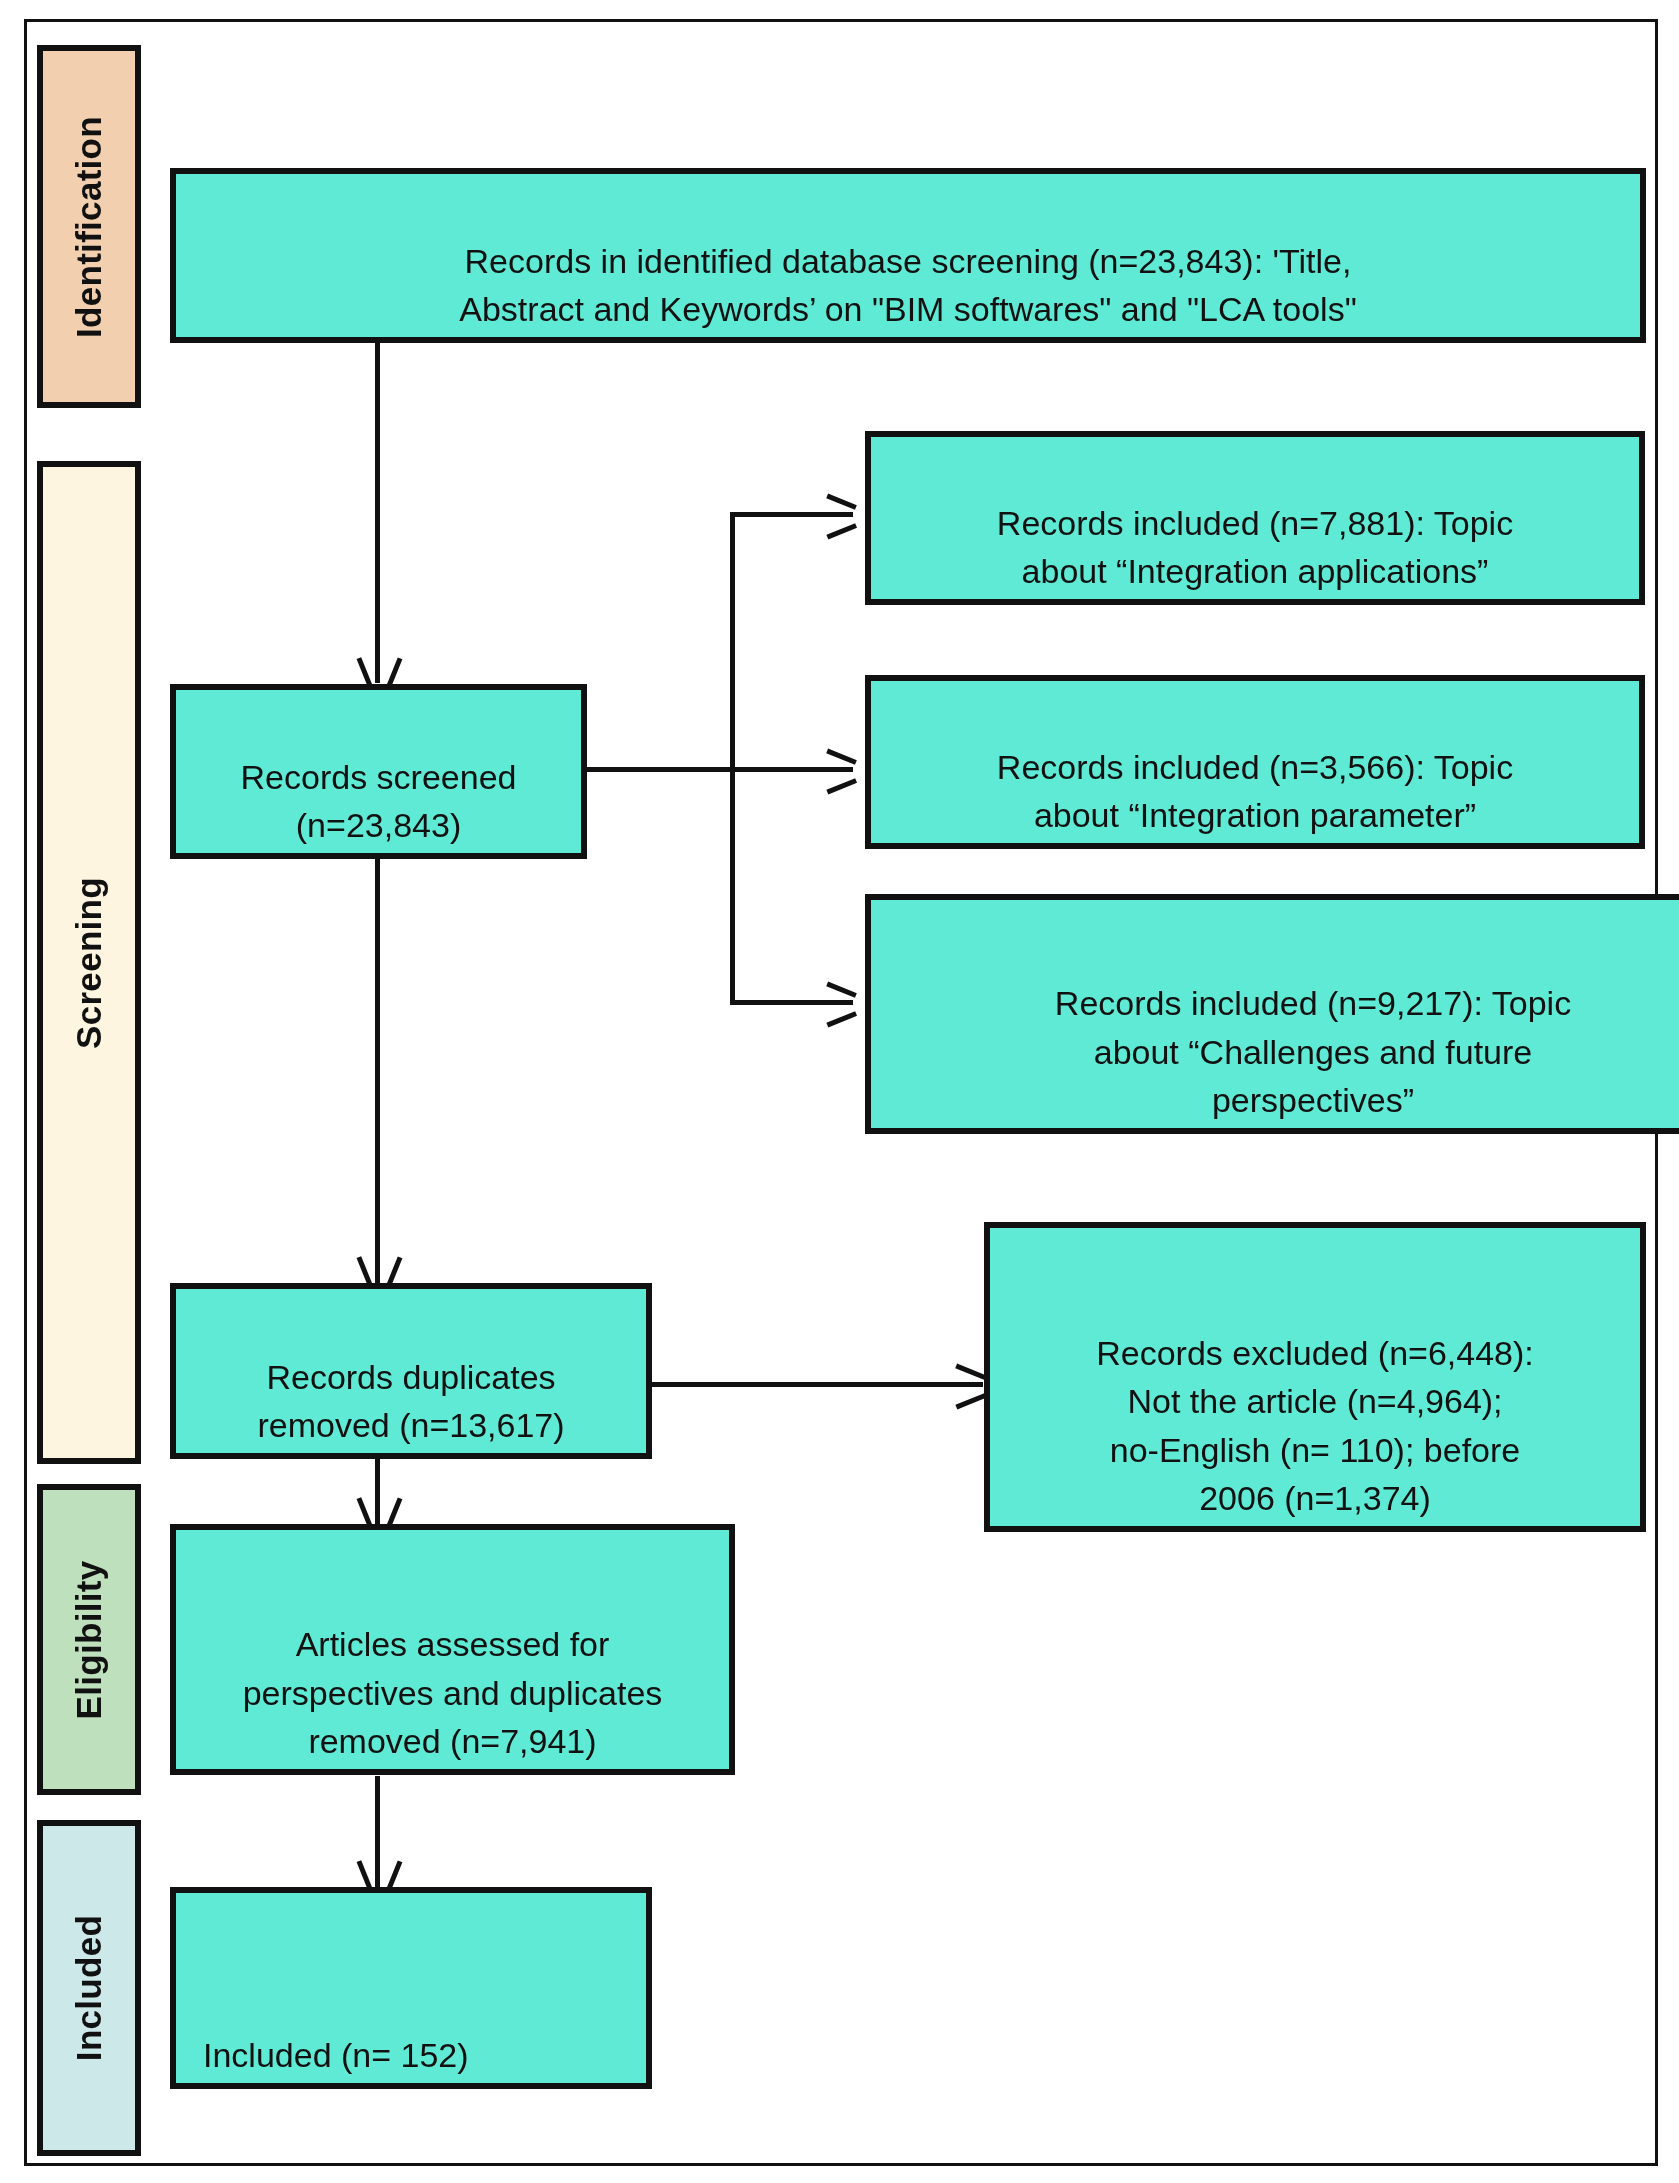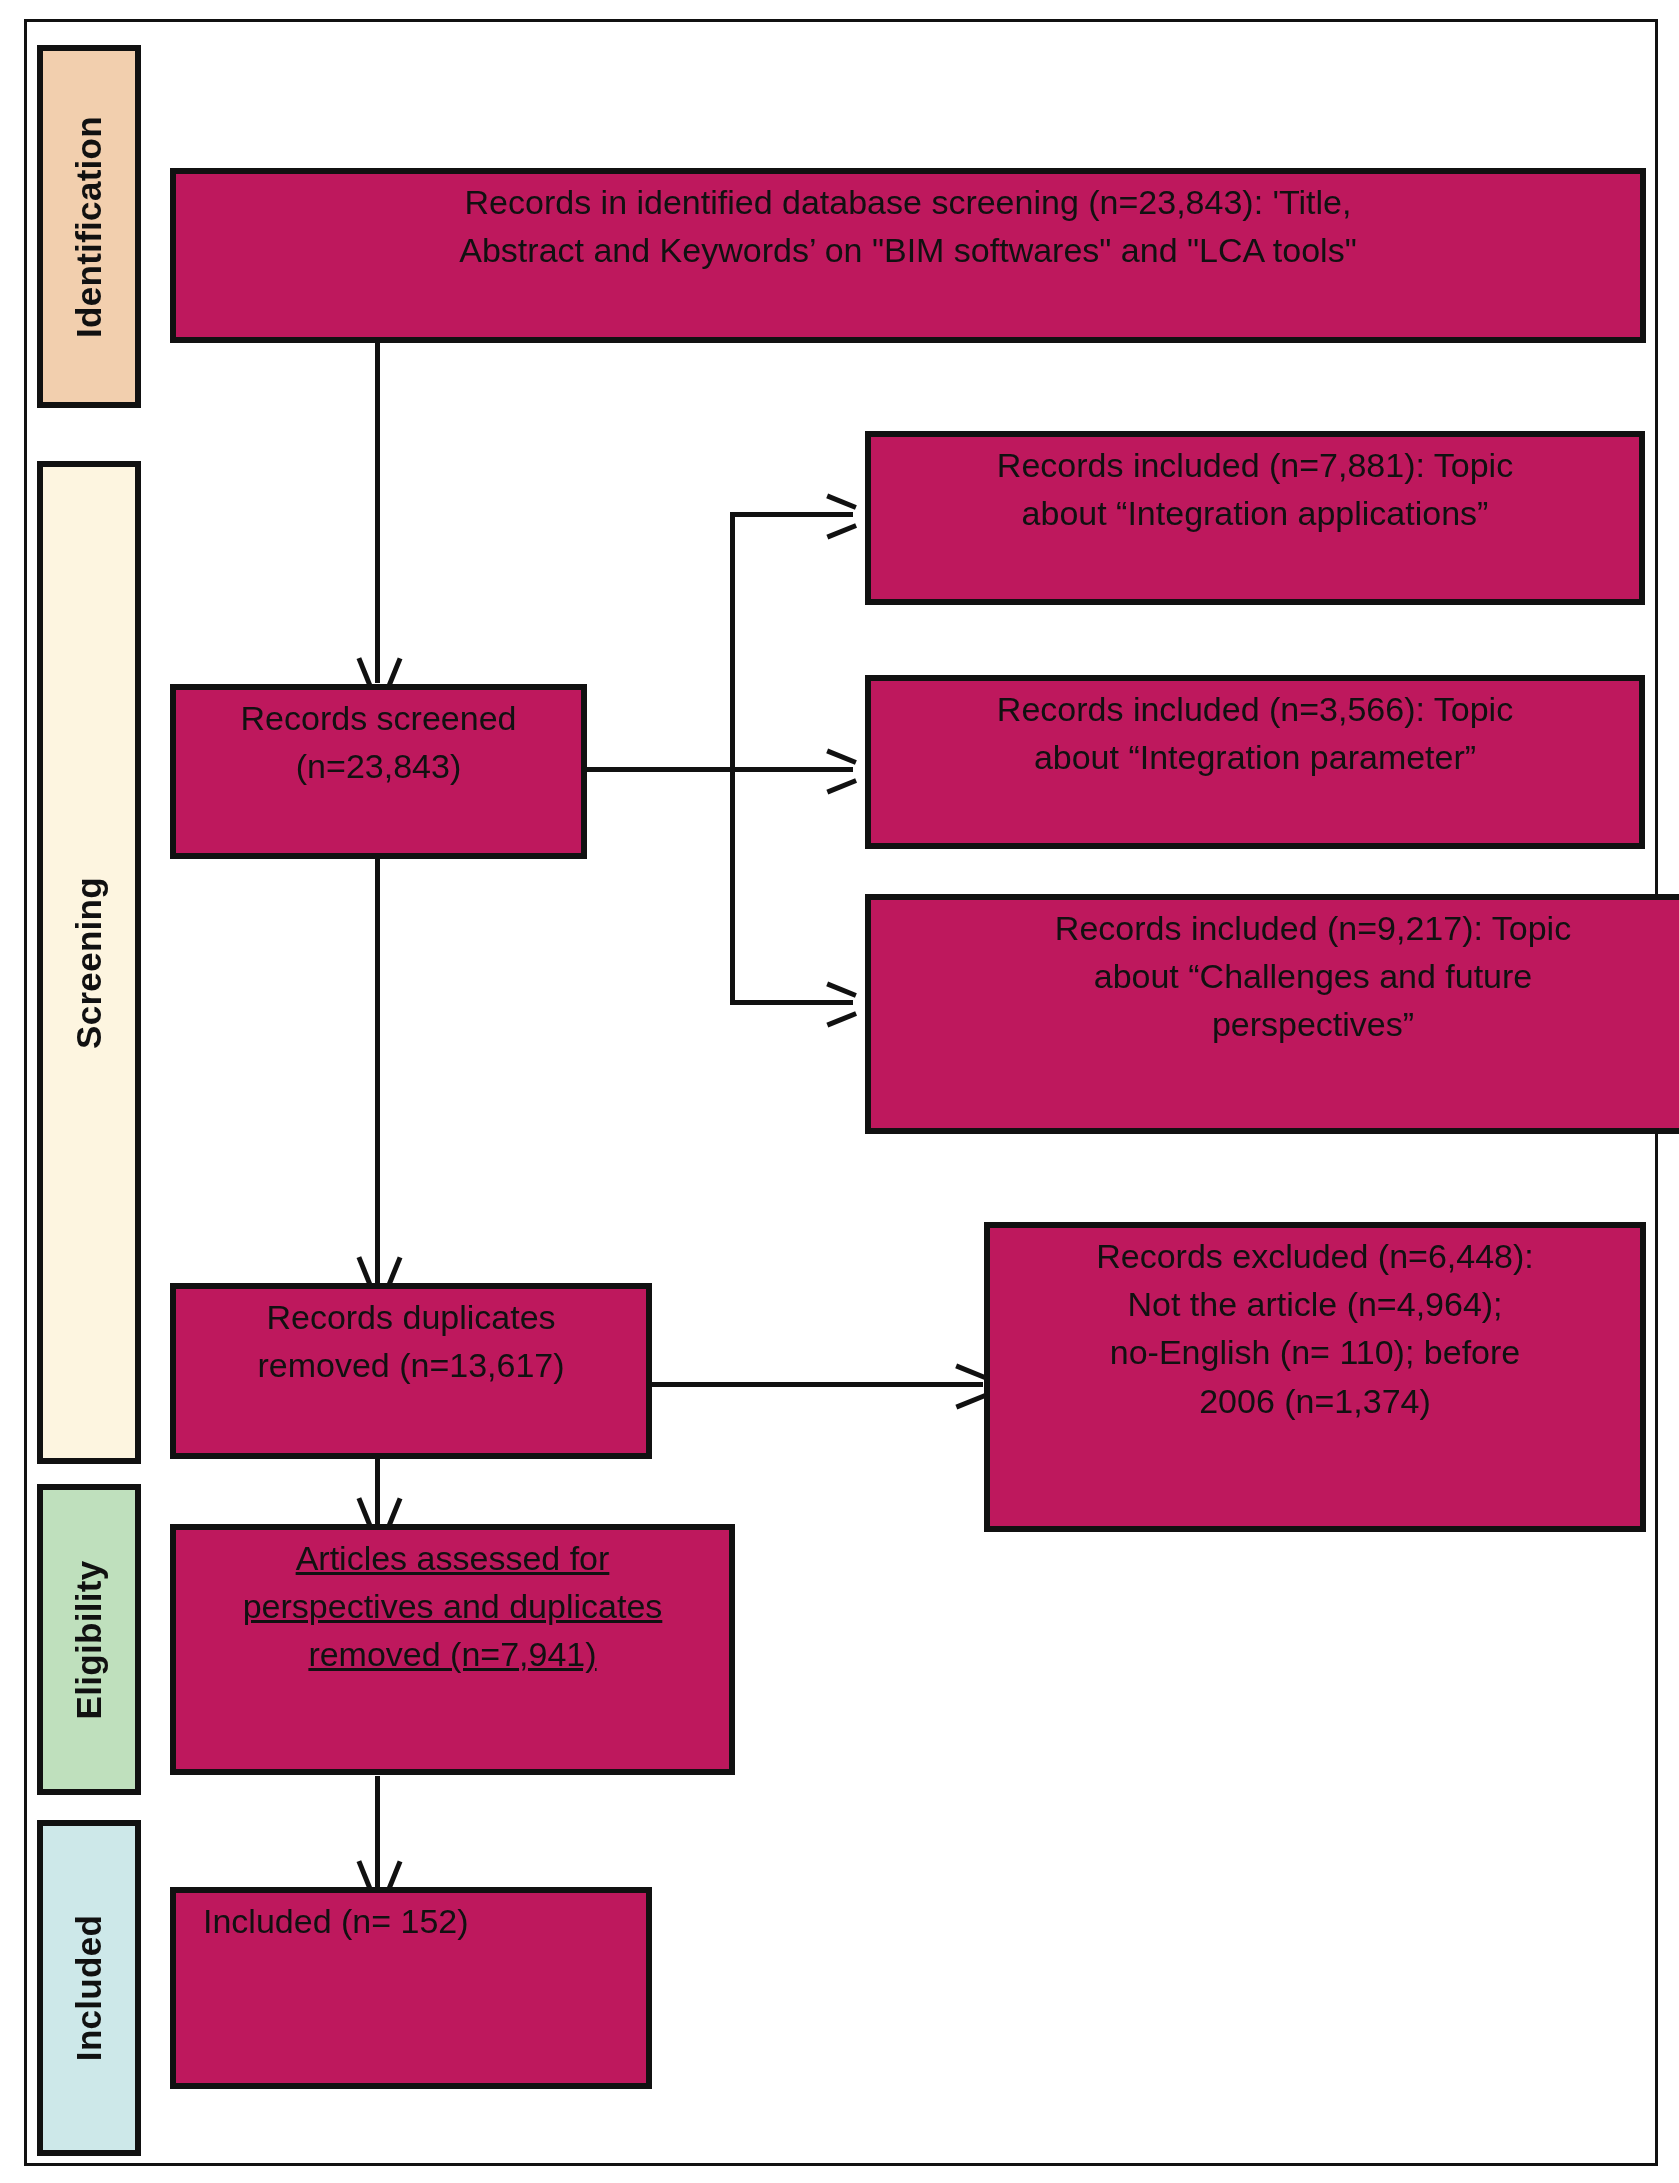--- a/index.html
+++ b/index.html
@@ -24,23 +24,23 @@
     width: 1634px;
     height: 2147px;
     border: 3.2px solid #111111;
     box-sizing: border-box;
   }
   
   .node {
     position: absolute;
     box-sizing: border-box;
     border: 6.5px solid #111111;
-    background: #be185d;
+    background: #5eead4;
     display: flex;
-    align-items: flex-start;
+    align-items: flex-end;
     justify-content: center;
     text-align: center;
     color: #111111;
     line-height: 1.42;
     font-size: 34px;
     padding: 3.9px 11.7px;
   }
   .node .txt { display: block; width: 100%; }
   
   .stage {
@@ -195,21 +195,21 @@
       <span>Records excluded (n=6,448):</span><br>
       <span>Not the article (n=4,964);</span><br>
       <span>no-English (n= 110); before</span><br>
       <span>2006 (n=1,374)</span>
     </span>
   </div>
 
   <div class="vline" style="left:375px; top:1459px; height:65px;"></div>
   <div class="arrow-down" style="left:377px; top:1524px;"></div>
 
-  <div class="node" style="left:170px; top:1524px; width:565px; height:251px;text-decoration:underline;">
+  <div class="node" style="left:170px; top:1524px; width:565px; height:251px;">
     <span class="txt">
       <span>Articles assessed for</span><br>
       <span>perspectives and duplicates</span><br>
       <span>removed (n=7,941)</span>
     </span>
   </div>
 
   <div class="vline" style="left:375px; top:1776px; height:111px;"></div>
   <div class="arrow-down" style="left:377px; top:1887px;"></div>
 

